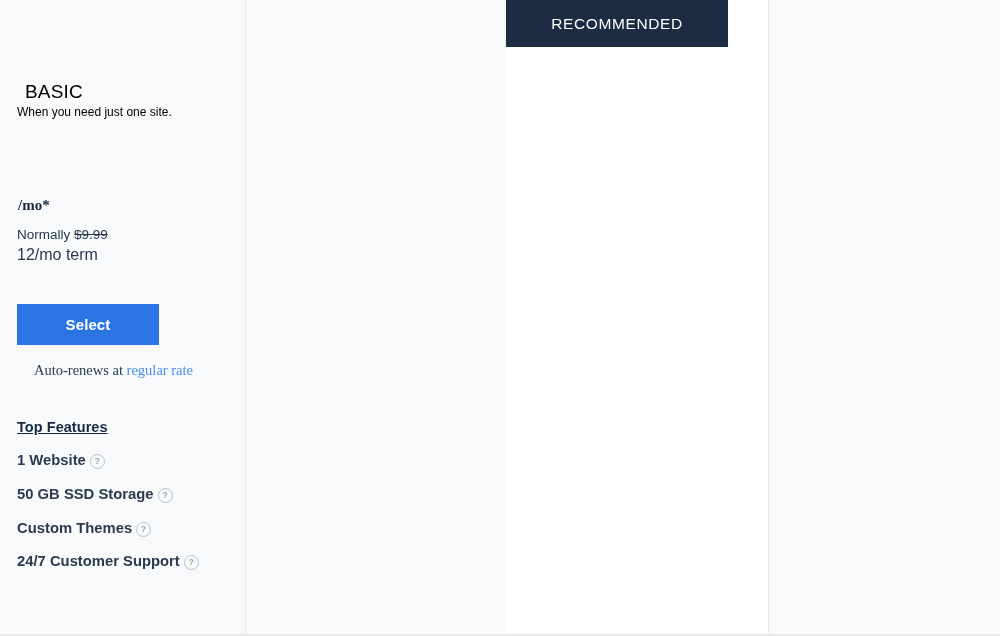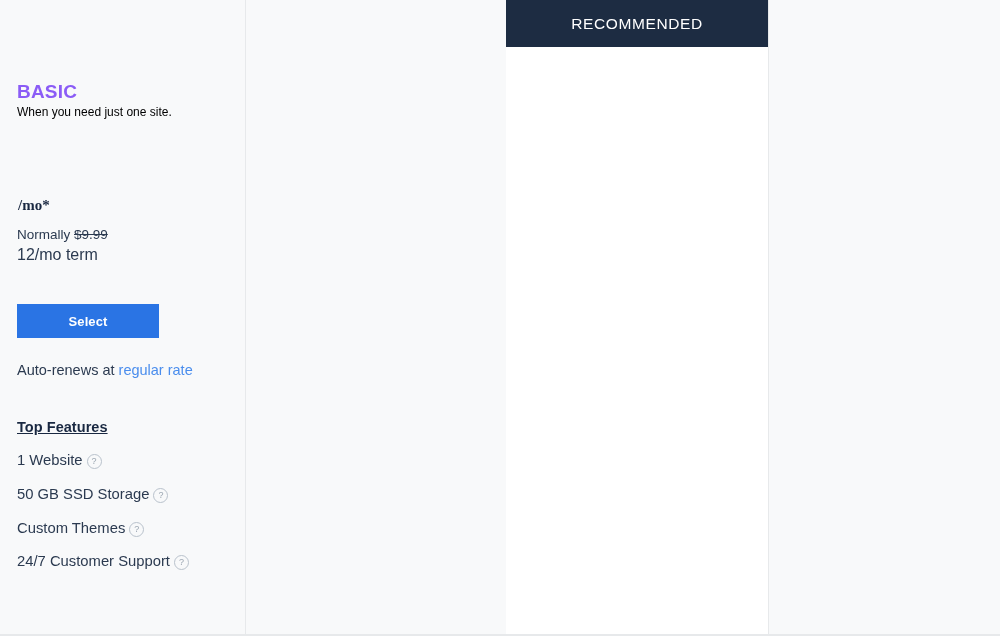--- a/index.html
+++ b/index.html
@@ -34,44 +34,44 @@
   .col-basic   { left: 0px;   width: 245px; background: #f8f9fa; }
   .col-plus    { left: 245px; width: 261px; background: #f8f9fa; border-left: 1px solid #e7e9eb; }
   .col-choice  { left: 506px; width: 262px; background: #ffffff; }
   .col-pro     { left: 768px; width: 232px; background: #f8f9fa; border-left: 1px solid #e7e9eb; }
 
   
   .ribbon {
     position: absolute;
     left: 506px;
     top: 0;
-    width: 262px;
+    width: 222px;
     height: 47px;
     background: #1d2c42;
     color: #ffffff;
     display: flex;
     align-items: center;
     justify-content: center;
     font-size: 15.5px;
     letter-spacing: 0.6px;
     font-weight: 400;
   }
 
   
   .plan-head { position: absolute; top: 81px; left: inherit; }
   .col-basic  .plan-head { padding-left: 17px; }
   .col-plus   .plan-head { padding-left: 34px; }
 
   .plan-name {
     font-size: 19px;
-    font-weight: 700;
-    color: #8b5cf6;
+    font-weight: 400;
+    color: #000000;
     letter-spacing: 0.2px;
     line-height: 1.15;
-    margin: 0 0 1px 0;
+    margin: 0 0 1px 8px;
   }
   .plan-desc {
     font-size: 12px;
     color: #000000;
     line-height: 1.42;
     margin: 0;
     max-width: 200px;
   }
 
   
@@ -113,42 +113,42 @@
   .term {
     font-size: 16px;
     color: #2b3a50;
     line-height: 1.35;
   }
 
   
   .select-btn {
     position: absolute;
     width: 142px;
-    height: 34px;
+    height: 41px;
     background: #2a74e4;
     color: #ffffff;
     border: none;
     font-family: "Liberation Sans", sans-serif;
-    font-size: 13px;
+    font-size: 15px;
     font-weight: 700;
     letter-spacing: 0.1px;
     cursor: pointer;
     padding: 0;
   }
   .col-basic  .select-btn { top: 304px; left: 17px; }
   .col-plus   .select-btn { top: 304px; left: 279px; }
 
   
   .autorenew {
     position: absolute;
     font-size: 14.5px;
     color: #2b3a50;
     white-space: nowrap;
   }
-  .col-basic  .autorenew { top: 362px; left: 17px; }
+  .col-basic  .autorenew { top: 362px; left: 34px; font-family: Liberation Serif, serif; }
   .col-plus   .autorenew { top: 362px; left: 279px; }
   .autorenew a {
     color: #4a8ded;
     text-decoration: none;
   }
 
   
   .features { position: absolute; }
   .col-basic  .features { top: 419px; left: 17px; }
   .col-plus   .features { top: 419px; left: 279px; }
@@ -177,21 +177,21 @@
     display: inline-block;
     cursor: pointer;
   }
 
   
   .col-plus   .feature { margin-bottom: 17px; }
 
   .fwrap { display: block; margin-bottom: 16px; }
   .col-plus   .fwrap { margin-bottom: 17px; }
   .fwrap:last-child { margin-bottom: 0; }
-  .fwrap .feature { margin-bottom: 0; }
+  .fwrap .feature { margin-bottom: 0; font-weight: bold; }
 
   
   .help {
     display: inline-block;
     width: 13px;
     height: 13px;
     border: 1px solid #b9c2cc;
     border-radius: 50%;
     color: #9aa5b1;
     font-size: 9px;

